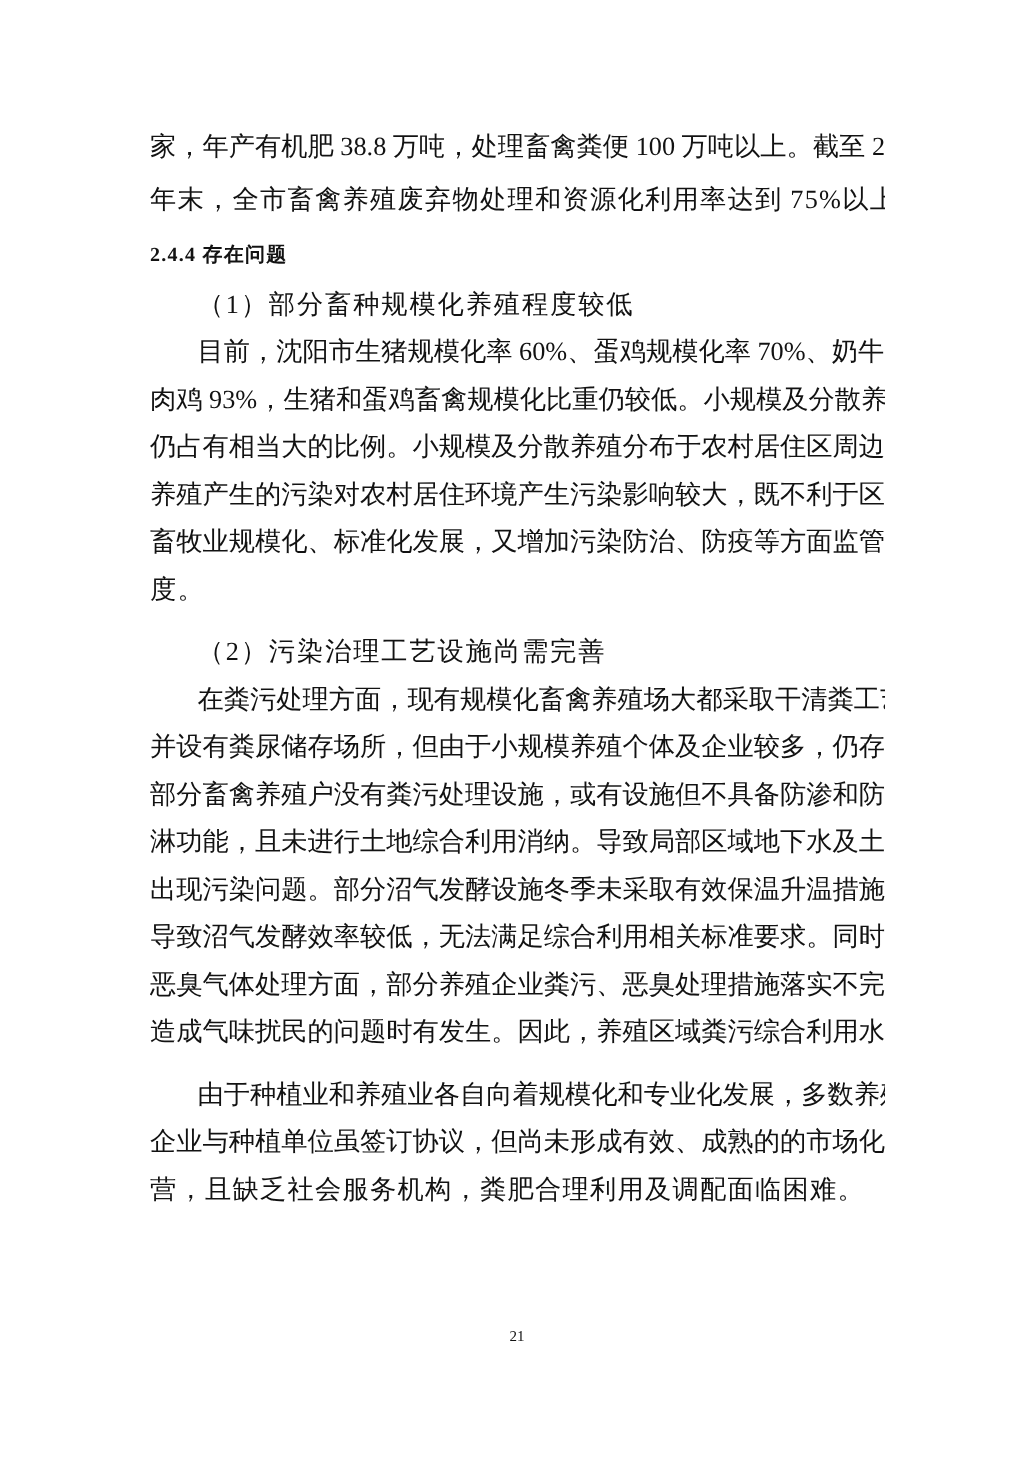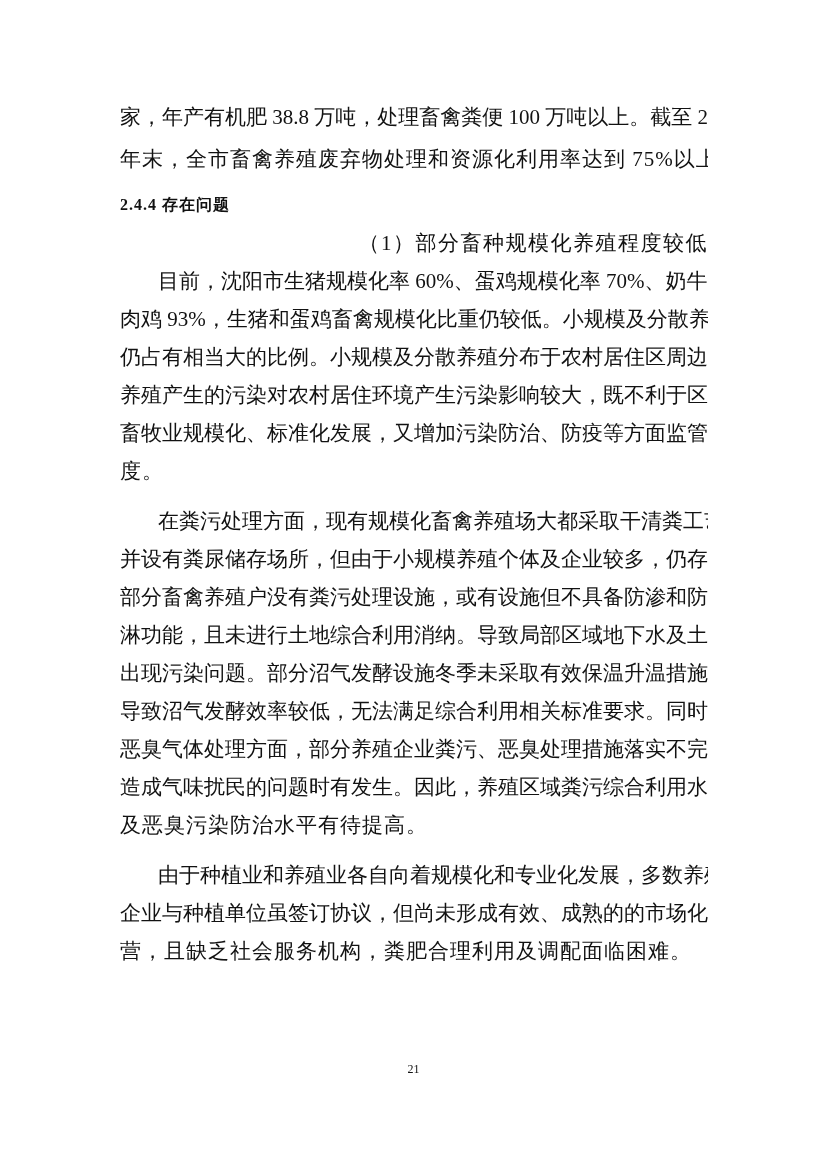--- a/index.html
+++ b/index.html
@@ -43,21 +43,20 @@
     letter-spacing: 1px;
   }
   .sec-title {
     font-size: 21px;
     line-height: 38px;
     height: 38px;
     padding-left: 38px;
     letter-spacing: 1.5px;
     white-space: nowrap;
     overflow: hidden;
-    text-align: right;
   }
   .sec.gap { margin-top: 12px; }
   .page-number {
     position: absolute;
     top: 1062px;
     left: 0;
     width: 100%;
     text-align: center;
     font-size: 12px;
     color: #121212;
@@ -80,29 +79,29 @@
       <div class="sec-title">（1）部分畜种规模化养殖程度较低</div>
       <div class="line indent">目前，沈阳市生猪规模化率 60%、蛋鸡规模化率 70%、奶牛 99%、</div>
       <div class="line">肉鸡 93%，生猪和蛋鸡畜禽规模化比重仍较低。小规模及分散养殖</div>
       <div class="line">仍占有相当大的比例。小规模及分散养殖分布于农村居住区周边，</div>
       <div class="line">养殖产生的污染对农村居住环境产生污染影响较大，既不利于区域</div>
       <div class="line">畜牧业规模化、标准化发展，又增加污染防治、防疫等方面监管难</div>
       <div class="line last">度。</div>
     </div>
 
     <div class="sec gap">
+      <div class="sec-title">（2）污染治理工艺设施尚需完善</div>
       <div class="line indent">在粪污处理方面，现有规模化畜禽养殖场大都采取干清粪工艺，</div>
       <div class="line">并设有粪尿储存场所，但由于小规模养殖个体及企业较多，仍存在</div>
       <div class="line">部分畜禽养殖户没有粪污处理设施，或有设施但不具备防渗和防雨</div>
       <div class="line">淋功能，且未进行土地综合利用消纳。导致局部区域地下水及土壤</div>
       <div class="line">出现污染问题。部分沼气发酵设施冬季未采取有效保温升温措施，</div>
       <div class="line">导致沼气发酵效率较低，无法满足综合利用相关标准要求。同时在</div>
       <div class="line">恶臭气体处理方面，部分养殖企业粪污、恶臭处理措施落实不完善，</div>
       <div class="line">造成气味扰民的问题时有发生。因此，养殖区域粪污综合利用水平</div>
-      <div class="line last">及恶臭污染防治水平有待提高。</div>
     </div>
 
     <div class="sec gap">
       <div class="line indent">由于种植业和养殖业各自向着规模化和专业化发展，多数养殖</div>
       <div class="line">企业与种植单位虽签订协议，但尚未形成有效、成熟的的市场化运</div>
       <div class="line last">营，且缺乏社会服务机构，粪肥合理利用及调配面临困难。</div>
     </div>
 
   </div>
 

